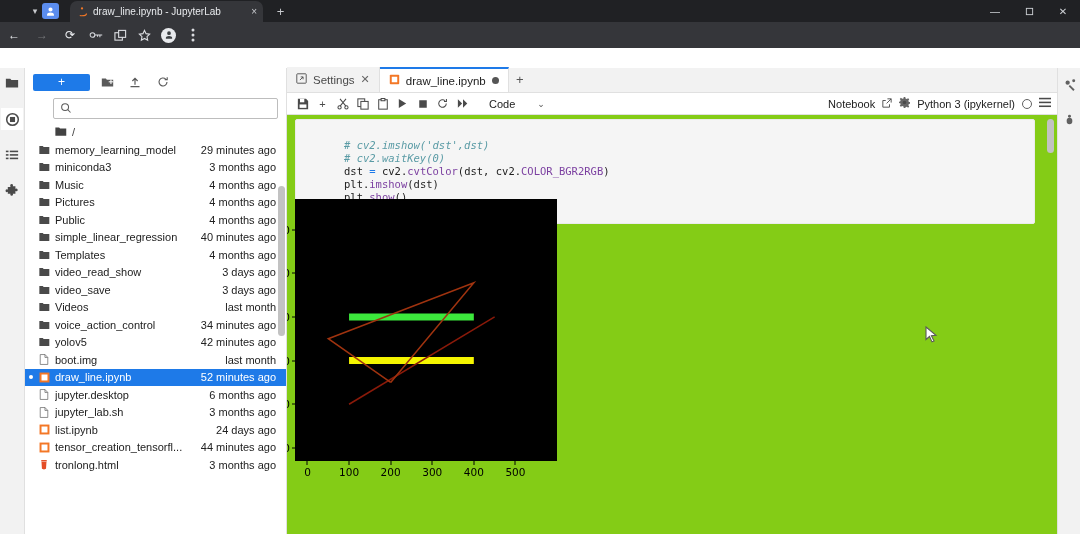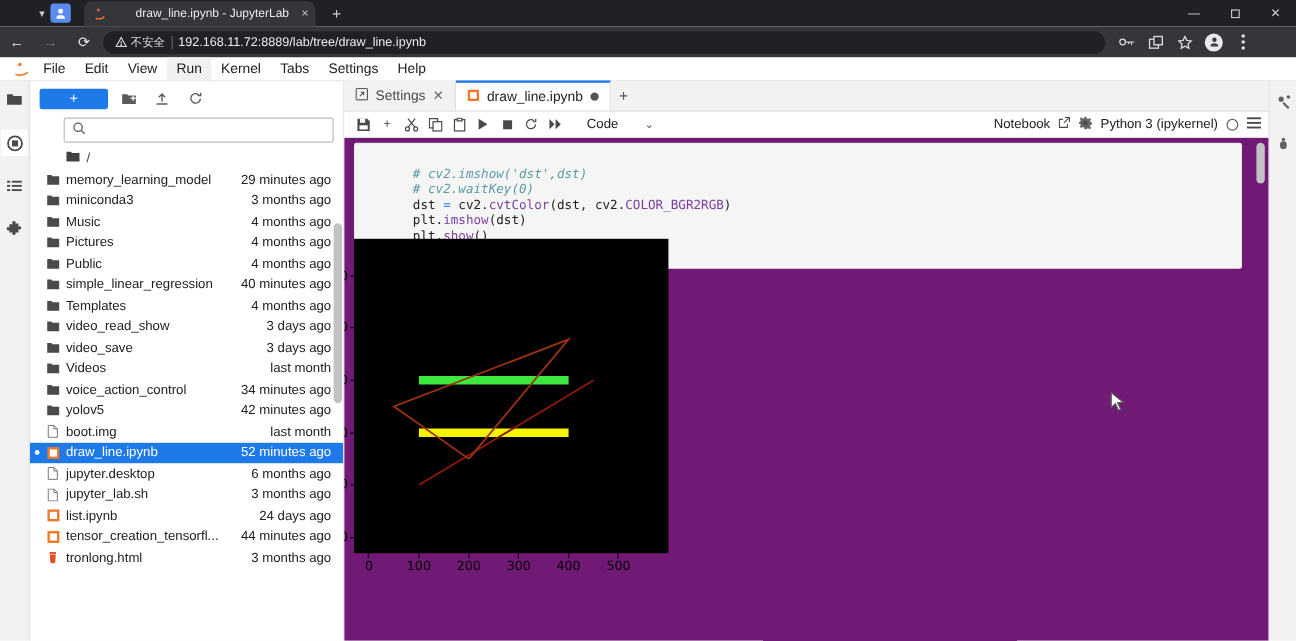--- a/index.html
+++ b/index.html
@@ -32,21 +32,21 @@
     position: absolute; left: 70px; top: 1px; width: 193px; height: 21px;
     background: #35363a; border-radius: 7px 7px 0 0;
     display: flex; align-items: center; padding: 0 6px; gap: 5px;
   }
   .browser-tab .favicon {
     width: 12px; height: 12px; flex: 0 0 12px;
     display: flex; align-items: center; justify-content: center;
   }
   .browser-tab .tab-title {
     flex: 1; color: #e8eaed; font-size: 10px; white-space: nowrap;
-    overflow: hidden; text-overflow: ellipsis; margin-left: 20px;
+    overflow: hidden; text-overflow: ellipsis;
   }
   .browser-tab .tab-close { color: #c8cace; font-size: 10px; line-height: 1; }
   .tab-new {
     position: absolute; left: 272px; top: 3px; width: 17px; height: 17px;
     color: #c8cace; font-size: 13px; display: flex;
     align-items: center; justify-content: center;
   }
   .win-controls {
     position: absolute; right: 0; top: 0; height: 22px;
     display: flex; align-items: center;
@@ -223,21 +223,21 @@
     color: #212121; margin-left: 6px;
   }
   .nb-celltype .caret { font-size: 9px; color: #555; }
   .nb-spacer { flex: 1; }
   .nb-right { display: flex; align-items: center; gap: 7px; font-size: 11px; color: #212121; }
   .nb-right .kernel-idle {
     width: 10px; height: 10px; border-radius: 50%;
     border: 1.3px solid #616161;
   }
 
-  .nb-canvas { flex: 1; position: relative; overflow: hidden; background: #701a75; }
+  .nb-canvas { flex: 1; position: relative; overflow: hidden; background: #84cc16; }
   .code-cell {
     position: absolute; left: 8px; top: 4px; right: 22px;
     background: #f5f5f5; border: 1px solid #ebebeb; border-radius: 2px;
     padding: 6px 8px 6px 48px;
     font-family: "DejaVu Sans Mono", monospace; font-size: 10.5px;
     line-height: 13px; color: #212121; white-space: pre;
   }
   .code-cell .cm { color: #5a9ba5; font-style: italic; }
   .code-cell .op { color: #1e7ae8; }
   .code-cell .at { color: #7b3fa0; }
@@ -304,32 +304,20 @@
         </svg>
     </div>
     <div>✕</div>
   </div>
 </div>
 
 <div class="browser-toolbar">
   <div class="nav-btn">←</div>
   <div class="nav-btn disabled">→</div>
   <div class="nav-btn">⟳</div>
-  <div class="omnibox">
-    <span class="warn">
-      <svg width="10" height="10" viewBox="0 0 12 12" fill="none" stroke="#dadce0" stroke-width="1.1">
-        <path d="M6 1.5L11 10.5H1z"></path>
-          <path d="M6 5v2.6"></path>
-          <circle cx="6" cy="9" r="0.4" fill="#dadce0"></circle>
-      </svg>
-      <span>不安全</span>
-    </span>
-    <span class="sep"></span>
-    <span class="url">192.168.11.72:8889/lab/tree/draw_line.ipynb</span>
-  </div>
   <div class="tb-icon">
     <svg width="14" height="12" viewBox="0 0 18 12" fill="none" stroke="#dadce0" stroke-width="1.3">
       <circle cx="4.5" cy="6" r="3"></circle>
         <path d="M7.5 6H17M14 6v3M11 6v2.2"></path>
     </svg>
   </div>
   <div class="tb-icon">
     <svg width="13" height="13" viewBox="0 0 14 14" fill="none" stroke="#dadce0" stroke-width="1.2">
       <rect x="1" y="4" width="8" height="8"></rect>
         <rect x="5" y="1.5" width="7.5" height="7.5" fill="#35363a"></rect>
@@ -349,36 +337,20 @@
     <svg width="4" height="14" viewBox="0 0 4 14" fill="#dadce0">
         <circle cx="2" cy="2" r="1.5"></circle>
         <circle cx="2" cy="7" r="1.5"></circle>
         <circle cx="2" cy="12" r="1.5"></circle>
       </svg>
   </div>
 </div>
 
 <div class="jl">
 
-  <div class="jl-menubar">
-    <span class="jl-logo">
-      <svg viewBox="0 0 20 16" width="17" height="14">
-        <ellipse cx="10" cy="10" rx="7.5" ry="3.4" fill="none" stroke="#f37726" stroke-width="1.6" stroke-dasharray="13 26"></ellipse>
-        <circle cx="10" cy="3" r="1.7" fill="#f37726"></circle>
-      </svg>
-    </span>
-    <div class="jl-menu-item">File</div>
-    <div class="jl-menu-item">Edit</div>
-    <div class="jl-menu-item">View</div>
-    <div class="jl-menu-item active">Run</div>
-    <div class="jl-menu-item">Kernel</div>
-    <div class="jl-menu-item">Tabs</div>
-    <div class="jl-menu-item">Settings</div>
-    <div class="jl-menu-item">Help</div>
-  </div>
 
   <div class="jl-body">
 
     <div class="activity-bar">
       <div class="ab-icon">
         <svg width="14" height="14" viewBox="0 0 16 16" fill="#4a4a4a">
             <path d="M1 3h5l1.3 1.6H15V13H1z"></path>
           </svg>
       </div>
       <div class="ab-icon sel">

